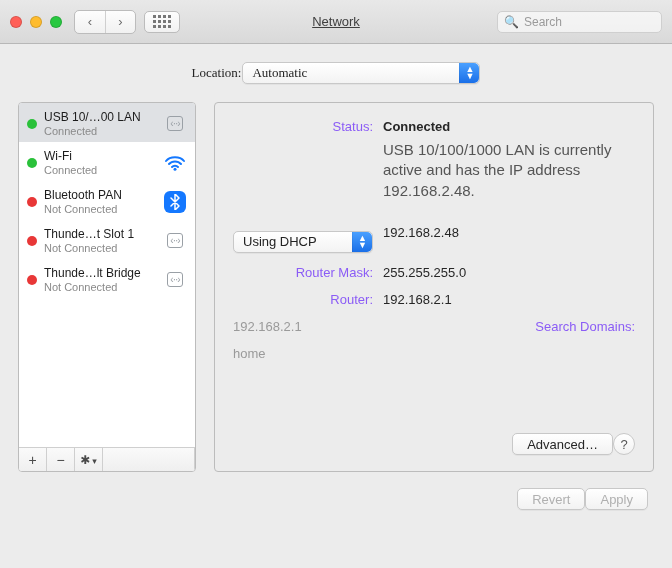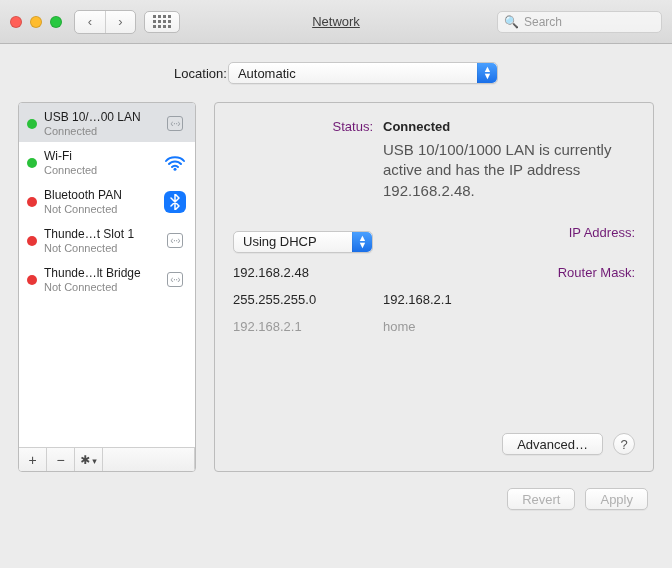--- a/index.html
+++ b/index.html
@@ -25,30 +25,30 @@
   .navbtn + .navbtn { border-left:1px solid #cfcfcf; }
   .gridbtn { margin-left:8px; width:36px; height:22px; border:1px solid #bcbcbc; border-radius:5px; background:linear-gradient(#fdfdfd,#f1f1f1); display:flex; align-items:center; justify-content:center; }
   .title { position:absolute; left:0; right:0; text-align:center; font-size:13px; color:#3f3f3f; pointer-events:none;text-decoration:underline; }
   .searchwrap { margin-left:auto; width:165px; height:22px; border:1px solid #cfcfcf; border-radius:5px; background:#fff0; background:rgba(255,255,255,0.6); padding:0 6px; display:flex; align-items:center; gap:5px; color:#8a8a8a; }
   .searchwrap input { border:none; outline:none; background:transparent; font-size:12px; width:100%; color:#333; }
   .searchwrap input::placeholder { color:#9a9a9a; }
   .searchicon { font-size:12px; color:#9a9a9a; }
 
   .content { padding: 10px 18px 14px; }
 
-  .locrow { display:flex; justify-content:center; align-items:center; gap:1px; margin:8px 0 18px; }
+  .locrow { display:flex; justify-content:center; align-items:center; gap:1px; margin:8px 0 18px;font-family:Liberation Serif, serif; }
   .loclabel { font-size:13px; color:#232323; }
   .select {
     height:22px; border:1px solid #c8c8c8; border-radius:5px;
     background: linear-gradient(#ffffff,#f3f3f3);
     display:flex; align-items:center; padding:0 26px 0 9px;
     position:relative; font-size:13px; color:#222;
     box-shadow: 0 1px 0 rgba(0,0,0,0.04);
   }
-  .select.loc { width:270px; }
+  .select.loc { width:238px; }
   .select .end {
     position:absolute; right:0; top:0; bottom:0; width:20px;
     border-left:1px solid rgba(0,0,0,0.05);
     background: linear-gradient(#4aa0ff,#1a6fe8);
     border-radius:0 5px 5px 0; color:#fff; font-size:9px;
     display:flex; flex-direction:column; align-items:center; justify-content:center; gap:0px; line-height:7px;
   }
 
   .mainrow { display:flex; gap:18px; }
 
@@ -76,36 +76,36 @@
   .toolbtn { width:28px; border-right:1px solid #cfcfcf; display:flex; align-items:center; justify-content:center; font-size:14px; color:#4a4a4a; }
   .toolbtn.gear { font-size:12px; }
   .bar { flex:1; border-right:1px solid #cfcfcf; }
 
   .panel {
     flex:1; height:370px; border:1px solid #bcbcbc; border-radius:4px;
     background:#ececec; padding:16px 18px; position:relative;
     display:flex; flex-direction:column;
   }
   .form { display:grid; grid-template-columns: 140px 1fr; row-gap:12px; column-gap:10px; align-items:center; }
-  .lab { text-align:right; font-size:13px; color:#701a75; }
+  .lab { text-align:right; font-size:13px; color:#8b5cf6; }
   .val { font-size:13px; color:#262626; }
   .val.bold { font-weight:600; }
   .val.dim { color:#9a9a9a; }
   .statusdesc { grid-column:2; font-size:15px; color:#555; margin-top:-6px; line-height:1.35; }
   .select.cfg { width:100%; }
 
-  .panelFooter { margin-top:auto; display:flex; justify-content:flex-end; align-items:flex-start; gap:10px; }
+  .panelFooter { margin-top:auto; display:flex; justify-content:flex-end; align-items:flex-start; }
   .btn {
     height:22px; padding:0 14px; border:1px solid #c8c8c8; border-radius:5px;
     background:linear-gradient(#ffffff,#f2f2f2); font-size:13px; color:#262626;
     display:inline-flex; align-items:center; box-shadow: 0 1px 0 rgba(0,0,0,0.04);
   }
   .helpbtn { width:22px; height:22px; border:1px solid #c8c8c8; border-radius:50%; background:linear-gradient(#ffffff,#f2f2f2); font-size:13px; color:#555; display:flex; align-items:center; justify-content:center; }
 
-  .bottom { display:flex; justify-content:flex-end; gap:10px; margin-top:16px; padding-right:6px; }
+  .bottom { display:flex; justify-content:flex-end; margin-top:16px; padding-right:6px; }
   .btn.disabled { color:#b0b0b0; }
 
   .gridglyph { display:grid; grid-template-columns:repeat(4,3px); grid-template-rows:repeat(3,3px); gap:2px; }
   .gridglyph span { background:#777; width:3px; height:3px; }
 
   .chev { font-size:13px; color:#6b6b6b; }
   .gearglyph::after { content:"▾"; font-size:9px; margin-left:2px; }
 </style>
 </head>
 <body>
@@ -250,30 +250,31 @@
         <div class="statusdesc">USB 10/100/1000 LAN is currently active and has the IP address 192.168.2.48.</div>
 
         <div class="select cfg" style="margin-top:18px">
           <span>Using DHCP</span>
           <span class="end">
               <span>▲</span>
               <span>▼</span>
             </span>
         </div>
 
-        <div class="lab">IP Address:</div>
         <div class="val">192.168.2.48</div>
 
         <div class="lab">Router Mask:</div>
         <div class="val">255.255.255.0</div>
 
+        <div class="lab">Router:</div>
         <div class="val">192.168.2.1</div>
 
         <div class="val dim">192.168.2.1</div>
 
+        <div class="lab">Search Domains:</div>
         <div class="val dim">home</div>
       </div>
 
       <div class="panelFooter">
         <div class="btn">Advanced…</div>
         <div class="helpbtn">
             <span>?</span>
           </div>
       </div>
     </div>

